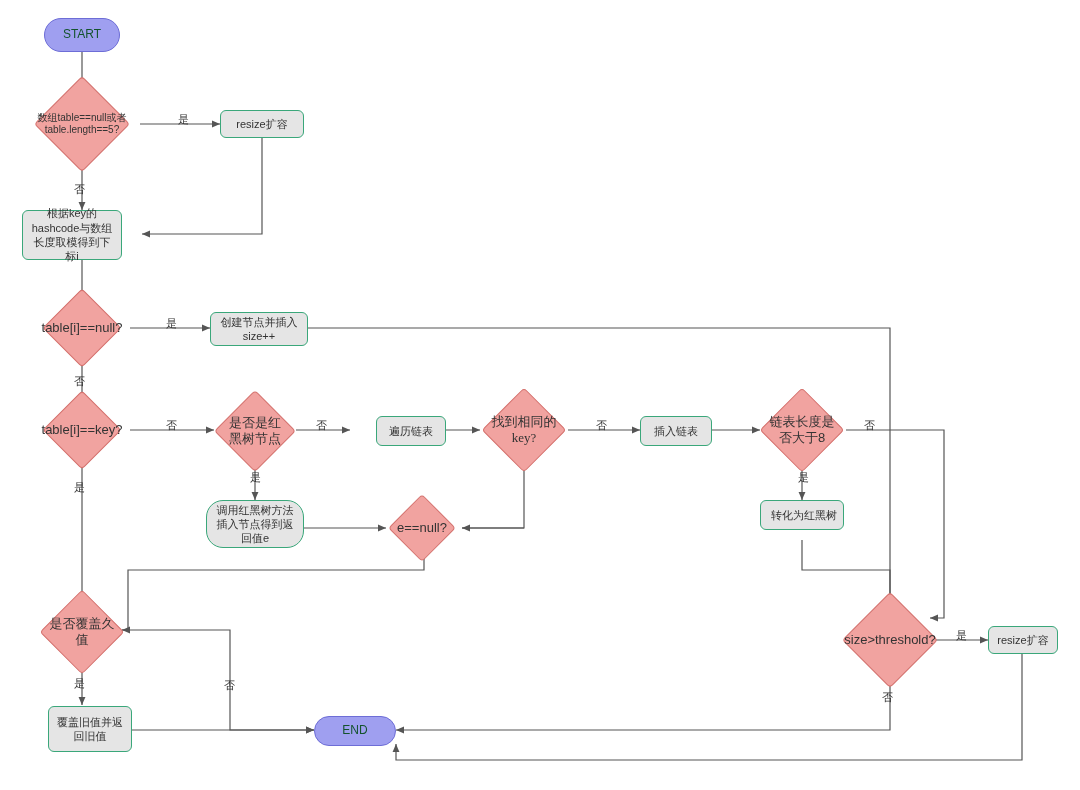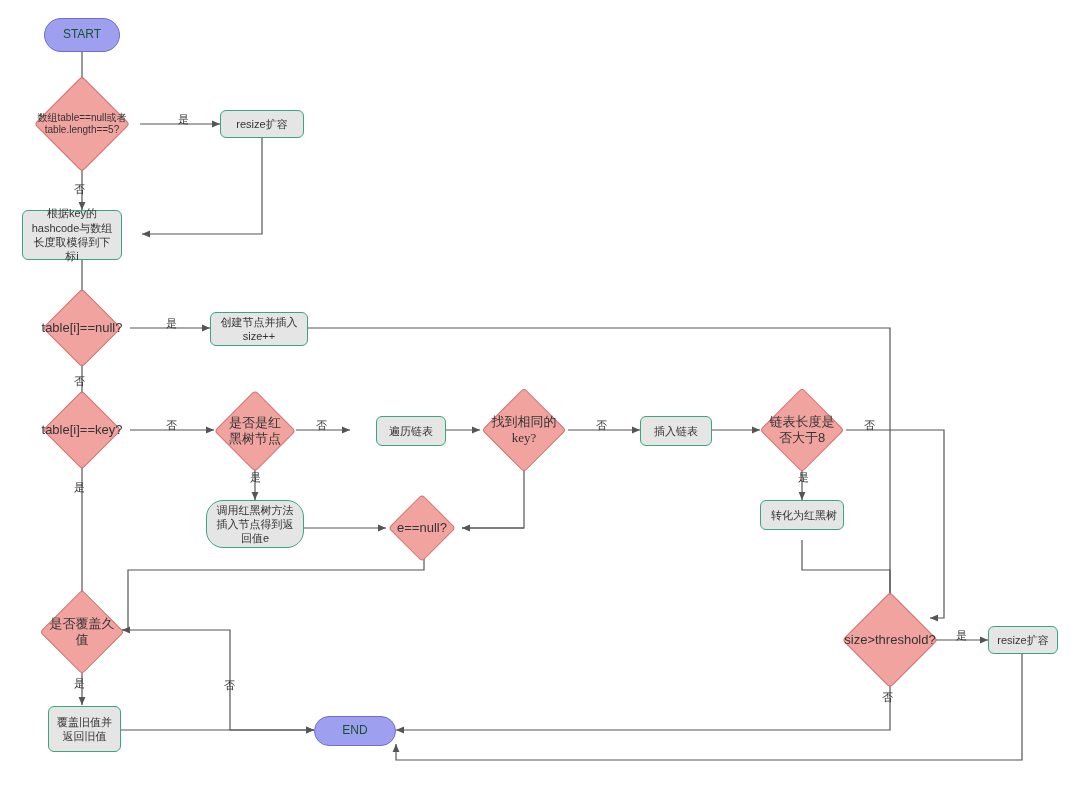--- a/index.html
+++ b/index.html
@@ -196,21 +196,21 @@
 <div class="decision-wrap" style="left:398px; top:504px; width:48px; height:48px;">
   <div class="decision-shape"></div>
   <div class="decision-text" style="left:-14px; right:-14px;">e==null?</div>
 </div>
 
 <div class="decision-wrap" style="left:52px; top:602px; width:60px; height:60px;">
   <div class="decision-shape"></div>
   <div class="decision-text" style="left:-14px; right:-14px;">是否覆盖久值</div>
 </div>
 
-<div class="node process" style="left:48px; top:706px; width:73px; height:46px;">覆盖旧值并返回旧值</div>
+<div class="node process" style="left:48px; top:706px; width:84px; height:46px;">覆盖旧值并返回旧值</div>
 
 <div class="decision-wrap" style="left:856px; top:606px; width:68px; height:68px;">
   <div class="decision-shape"></div>
   <div class="decision-text" style="left:-12px; right:-12px;">size&gt;threshold?</div>
 </div>
 
 <div class="node process" style="left:988px; top:626px; width:70px; height:28px;">resize扩容</div>
 
 <div class="node terminal" style="left:314px; top:716px; width:82px; height:30px;">END</div>
 

